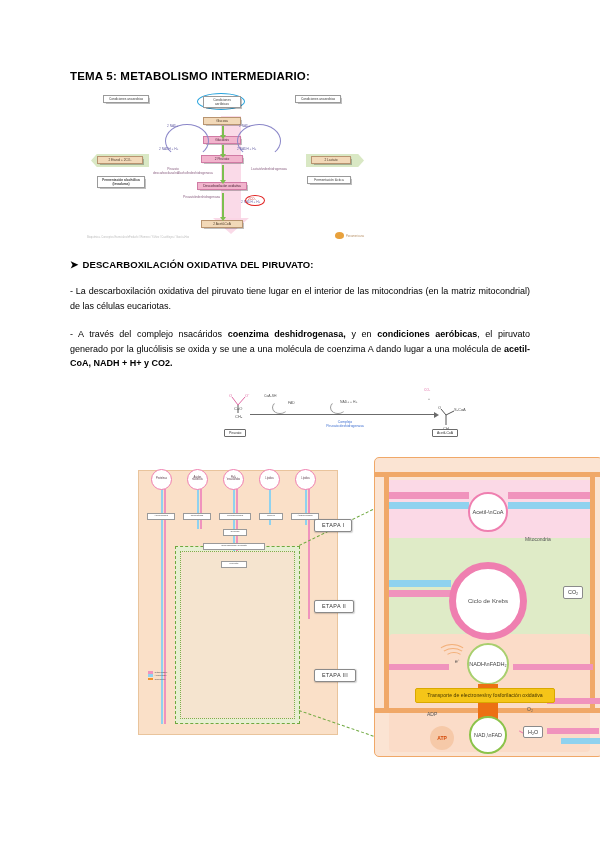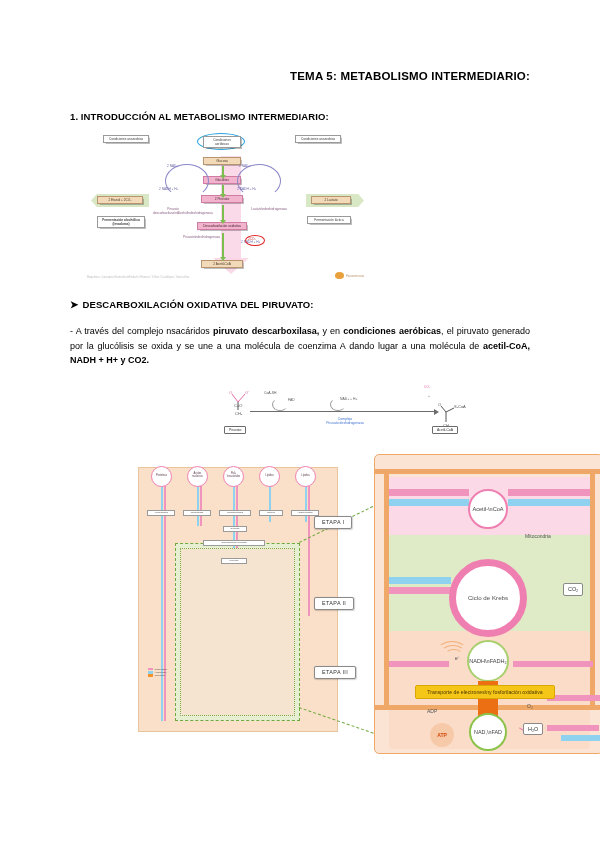--- a/index.html
+++ b/index.html
@@ -8,21 +8,21 @@
     width:600px; height:848px;
     background:#ffffff;
     font-family:"Liberation Sans", sans-serif;
     color:#000;
     overflow:hidden;
     position:relative;
   }
   .page { width:600px; height:848px; position:relative; padding:0 70px; }
 
   .doc-title {
-    text-align:right;
+    text-align:left;
     font-size:11.5px;
     font-weight:bold;
     letter-spacing:.2px;
     margin-top:70px;
   }
   .section-h {
     font-size:9.5px;
     font-weight:bold;
     margin-top:29px;
     letter-spacing:.1px;
@@ -215,21 +215,20 @@
   .fig3 .legend{ position:absolute; left:9px; top:200px; font-size:2.3px; line-height:1.45; color:#555;}
   .fig3 .legend i{ display:inline-block; width:5px; height:2.6px; margin-right:1.5px; vertical-align:middle;}
 </style>
 </head>
 <body>
 
 <div class="page">
 
   <div class="doc-title">TEMA 5: METABOLISMO INTERMEDIARIO:</div>
 
-  <div class="section-h">1. INTRODUCCIÓN AL METABOLISMO INTERMEDIARIO:</div>
 
 
   <div class="fig1">
     <div class="pipe"></div>
     <div class="pipe-head"></div>
 
     <div class="ell"></div>
 
     <div class="bx" style="left:18px;top:3px;width:46px;">Condiciones anaerobias</div>
     <div class="bx" style="left:118px;top:4px;width:38px;">Condiciones aeróbicas</div>
@@ -270,22 +269,23 @@
     <div class="ell-red"></div>
     <div class="cred">2CO₂</div>
 
     <div class="credits" style="white-space:pre-line;">Bioquímica. Conceptos Esenciales\nFeduchi / Romero / Yáñez / Castiñeyra / García-Hoz</div>
     <div class="logo"></div>
     <div class="logotxt">Panamericana</div>
   </div>
 
   <div class="bullet-h" style="margin-top:17px;"><span class="arrowglyph">➤</span><span>DESCARBOXILACIÓN OXIDATIVA DEL PIRUVATO:</span></div>
 
-
-  <div class="para"><span>- A través del complejo nsacáridos </span><b>piruvato descarboxilasa,</b><span> y en </span><b>condiciones aeróbicas</b><span>, el piruvato generado por la glucólisis se oxida y se une a una molécula de coenzima A dando lugar a una molécula de </span><b>acetil-CoA, NADH + H+ y CO2.</b></div>
+  <div class="para">- La descarboxilación oxidativa del piruvato tiene lugar en el interior de las mitocondrias (en la matriz mitocondrial) de las células eucariotas.</div>
+
+  <div class="para"><span>- A través del complejo nsacáridos </span><b>coenzima deshidrogenasa,</b><span> y en </span><b>condiciones aeróbicas</b><span>, el piruvato generado por la glucólisis se oxida y se une a una molécula de coenzima A dando lugar a una molécula de </span><b>acetil-CoA, NADH + H+ y CO2.</b></div>
 
   <div class="fig2">
     <div class="rxn-line"></div>
 
     <svg width="40" height="30" style="position:absolute;left:14px;top:4px;">
       <line x1="14" y1="14" x2="8" y2="6" stroke="#e06aa4" stroke-width="1"></line>
       <line x1="14" y1="14" x2="21" y2="6" stroke="#e06aa4" stroke-width="1"></line>
       <line x1="14" y1="14" x2="14" y2="22" stroke="#555" stroke-width="1"></line>
       <text x="5" y="6" font-size="4" fill="#e06aa4">O</text>
       <text x="21" y="6" font-size="4" fill="#e06aa4">O⁻</text>

